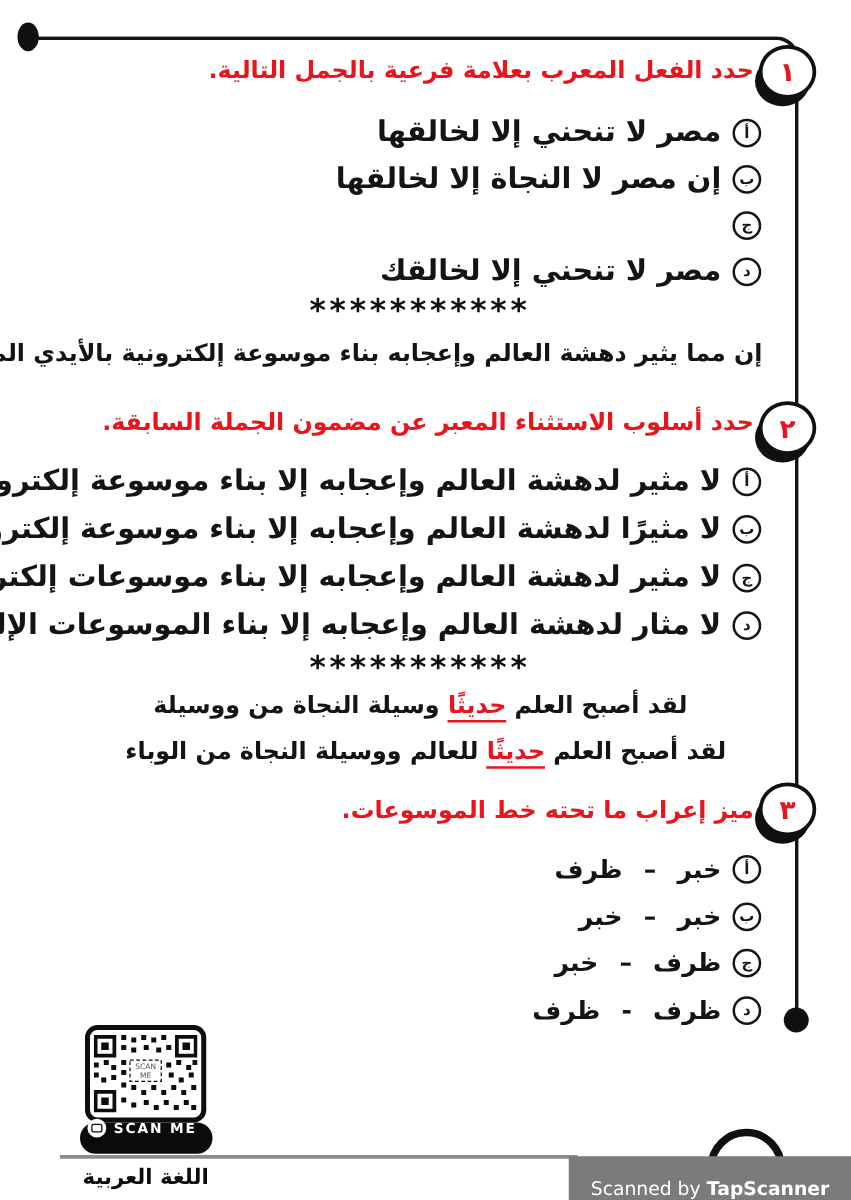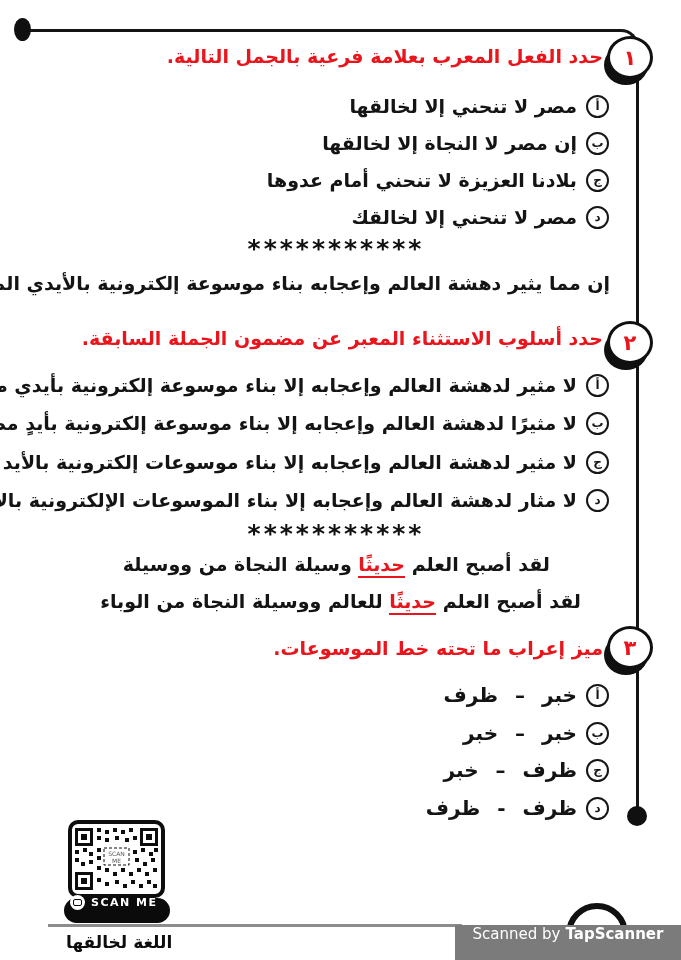--- a/index.html
+++ b/index.html
@@ -20,21 +20,21 @@
     border:3px solid #101010; border-radius:50%; display:flex; align-items:center; justify-content:center;
     color:#e8151c; font-weight:bold; font-size:21px; }
 
   .q-heading { position:absolute; right:78px; color:#e8151c; font-weight:bold; font-size:19px;
     line-height:24px; white-space:nowrap; direction:rtl; z-index:2; }
 
   .opt-row { position:absolute; right:72px; height:30px; display:flex; direction:rtl; align-items:center; gap:9px; z-index:2; }
   .opt-letter { width:23px; height:23px; flex:0 0 23px; border:2px solid #161616; border-radius:50%;
     display:flex; align-items:center; justify-content:center; font-size:12px; font-weight:bold; color:#161616;
     background:#fff; }
-  .opt-text { font-size:19px; font-weight:bold; color:#141414; white-space:nowrap; }
+  .opt-text { font-size:23px; font-weight:bold; color:#141414; white-space:nowrap; }
   .opt-text.spread { font-size:20px; word-spacing:10px; }
 
   .stars { position:absolute; left:0; width:672px; text-align:center; font-size:25px; font-weight:bold;
     color:#111; letter-spacing:3px; z-index:2; }
 
   .plain-line { position:absolute; direction:rtl; font-size:19px; font-weight:bold; color:#141414;
     white-space:nowrap; z-index:2; }
   .uword { color:#e8151c; border-bottom:2px solid #e8151c; padding-bottom:1px; }
 
   
@@ -51,21 +51,21 @@
   .subject { position:absolute; left:66px; top:932px; font-size:17px; font-weight:bold; color:#0d0d0d;
     direction:rtl; z-index:2; }
 
   
   .arc { position:absolute; left:566px; top:903px; width:62px; height:62px; border:6px solid #101010;
     border-radius:50%; z-index:1; background:#fff; }
   .arc .needle { position:absolute; left:22px; top:12px; width:0; height:0;
     border:6px solid transparent; border-bottom:15px solid #101010; transform:rotate(12deg); }
 
   .tap-bar { position:absolute; left:455px; top:925px; width:226px; height:35px; background:#7b7b7b;
-    display:flex; align-items:flex-start; justify-content:center; gap:5px; z-index:4; }
+    display:flex; align-items:flex-end; justify-content:center; gap:5px; z-index:4; }
   .tap-bar .t1 { color:#fff; font-size:15px; }
   .tap-bar .t2 { color:#fff; font-size:15px; font-weight:bold; }
 </style>
 </head>
 <body>
 
 <div class="page">
 
   <div class="deco-line"></div>
   <div class="dot dot-top"></div>
@@ -80,21 +80,20 @@
   <div class="opt-row" style="top:91px">
     <span class="opt-letter">أ</span>
     <span class="opt-text">مصر لا تنحني إلا لخالقها</span>
   </div>
   <div class="opt-row" style="top:128px">
     <span class="opt-letter">ب</span>
     <span class="opt-text">إن مصر لا النجاة إلا لخالقها</span>
   </div>
   <div class="opt-row" style="top:165px">
     <span class="opt-letter">ج</span>
-    <span class="opt-text">بلادنا العزيزة لا تنحني أمام عدوها</span>
   </div>
   <div class="opt-row" style="top:202px">
     <span class="opt-letter">د</span>
     <span class="opt-text">مصر لا تنحني إلا لخالقك</span>
   </div>
 
   <div class="stars" style="top:234px">***********</div>
 
   <div class="plain-line" style="top:272px; right:71px;">إن مما يثير دهشة العالم وإعجابه بناء موسوعة إلكترونية بالأيدي المصرية...</div>
 
@@ -173,21 +172,21 @@
     </svg>
   </div>
   <div class="scan-pill">
     <span class="cam">
         <span class="lens"></span>
       </span>
     <span class="lbl">SCAN ME</span>
   </div>
 
   <div class="footer-rule"></div>
-  <div class="subject">اللغة لخالقها</div>
+  <div class="subject">اللغة العربية</div>
 
   <div class="arc">
     <span class="needle"></span>
   </div>
 
   <div class="tap-bar">
     <span class="t1">Scanned by</span>
     <span class="t2">TapScanner</span>
   </div>
 

